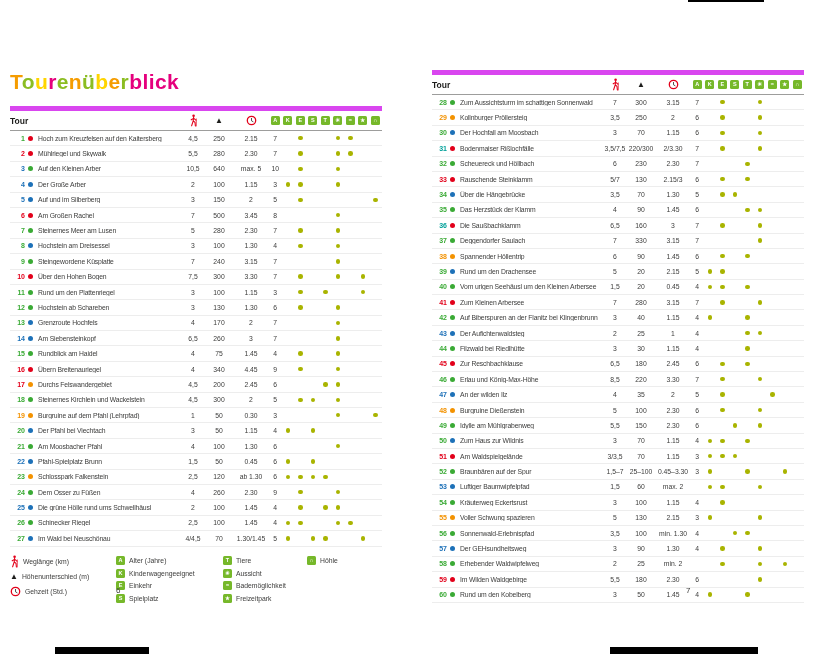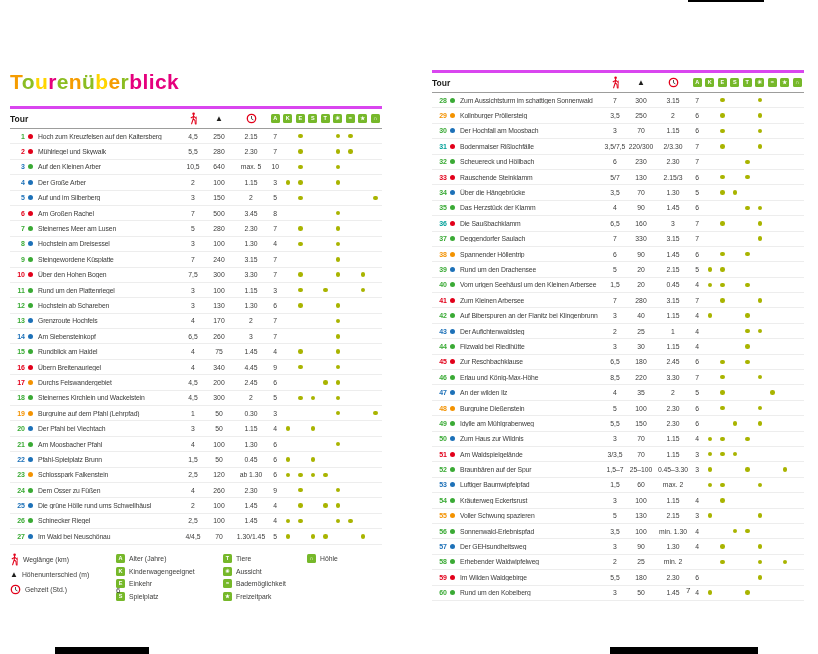--- a/index.html
+++ b/index.html
@@ -15,21 +15,21 @@
 
   h1.title{
     font-size:21px;font-weight:bold;margin:0 0 12px 0;letter-spacing:.4px;
     font-family:"Liberation Sans", sans-serif;
   }
 
   .thead{
     display:grid;
     grid-template-columns:15px 10px 146px 24px 28px 36px repeat(9,12.5px);
     align-items:center;height:19px;
-    border-top:3px solid #d946ef;border-bottom:1px solid #9d9d9c;
+    border-top:5px solid #d946ef;border-bottom:1px solid #9d9d9c;
   }
   .th-tour{grid-column:span 3;font-weight:bold;font-size:8.5px;color:#1d1d1b;}
   .th-ic{display:flex;justify-content:center;align-items:center;}
   .mtn{font-size:8px;color:#1d1d1b;line-height:1;}
 
   .sq{
     width:9px;height:9px;border-radius:1.5px;
     background:var(--green,#76b82a);color:#fff;
     font-size:5.5px;line-height:9px;text-align:center;font-weight:bold;
     display:inline-block;

